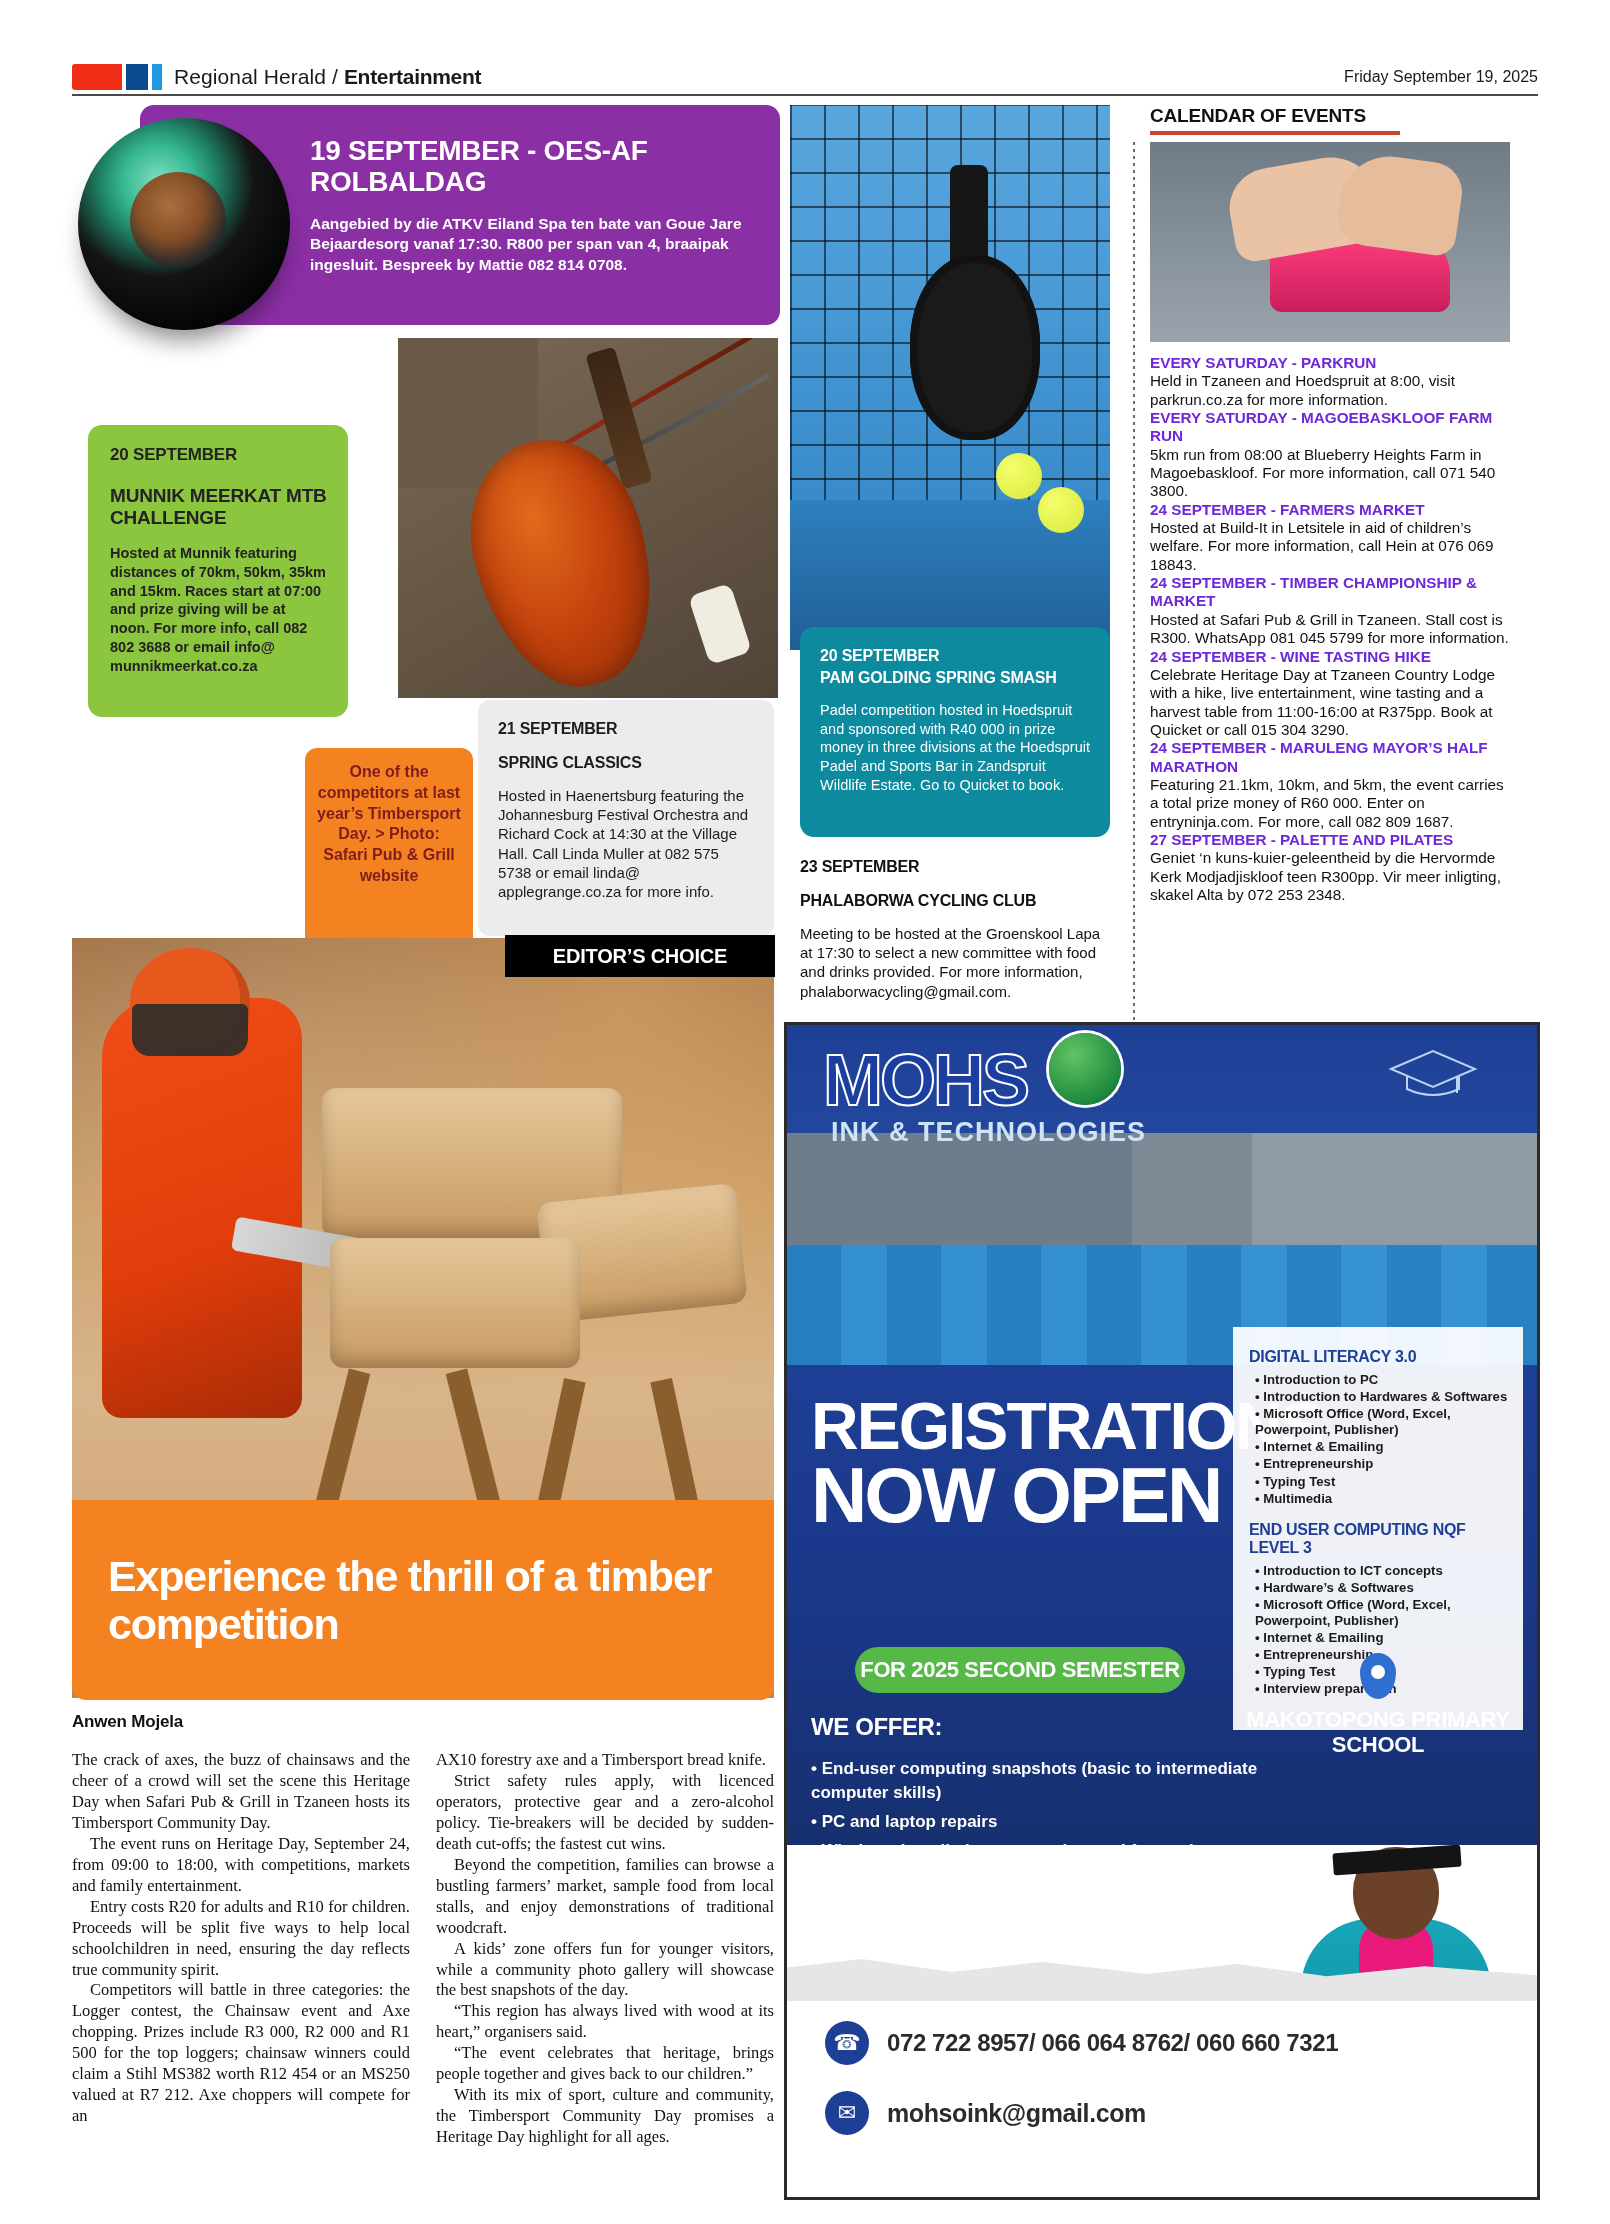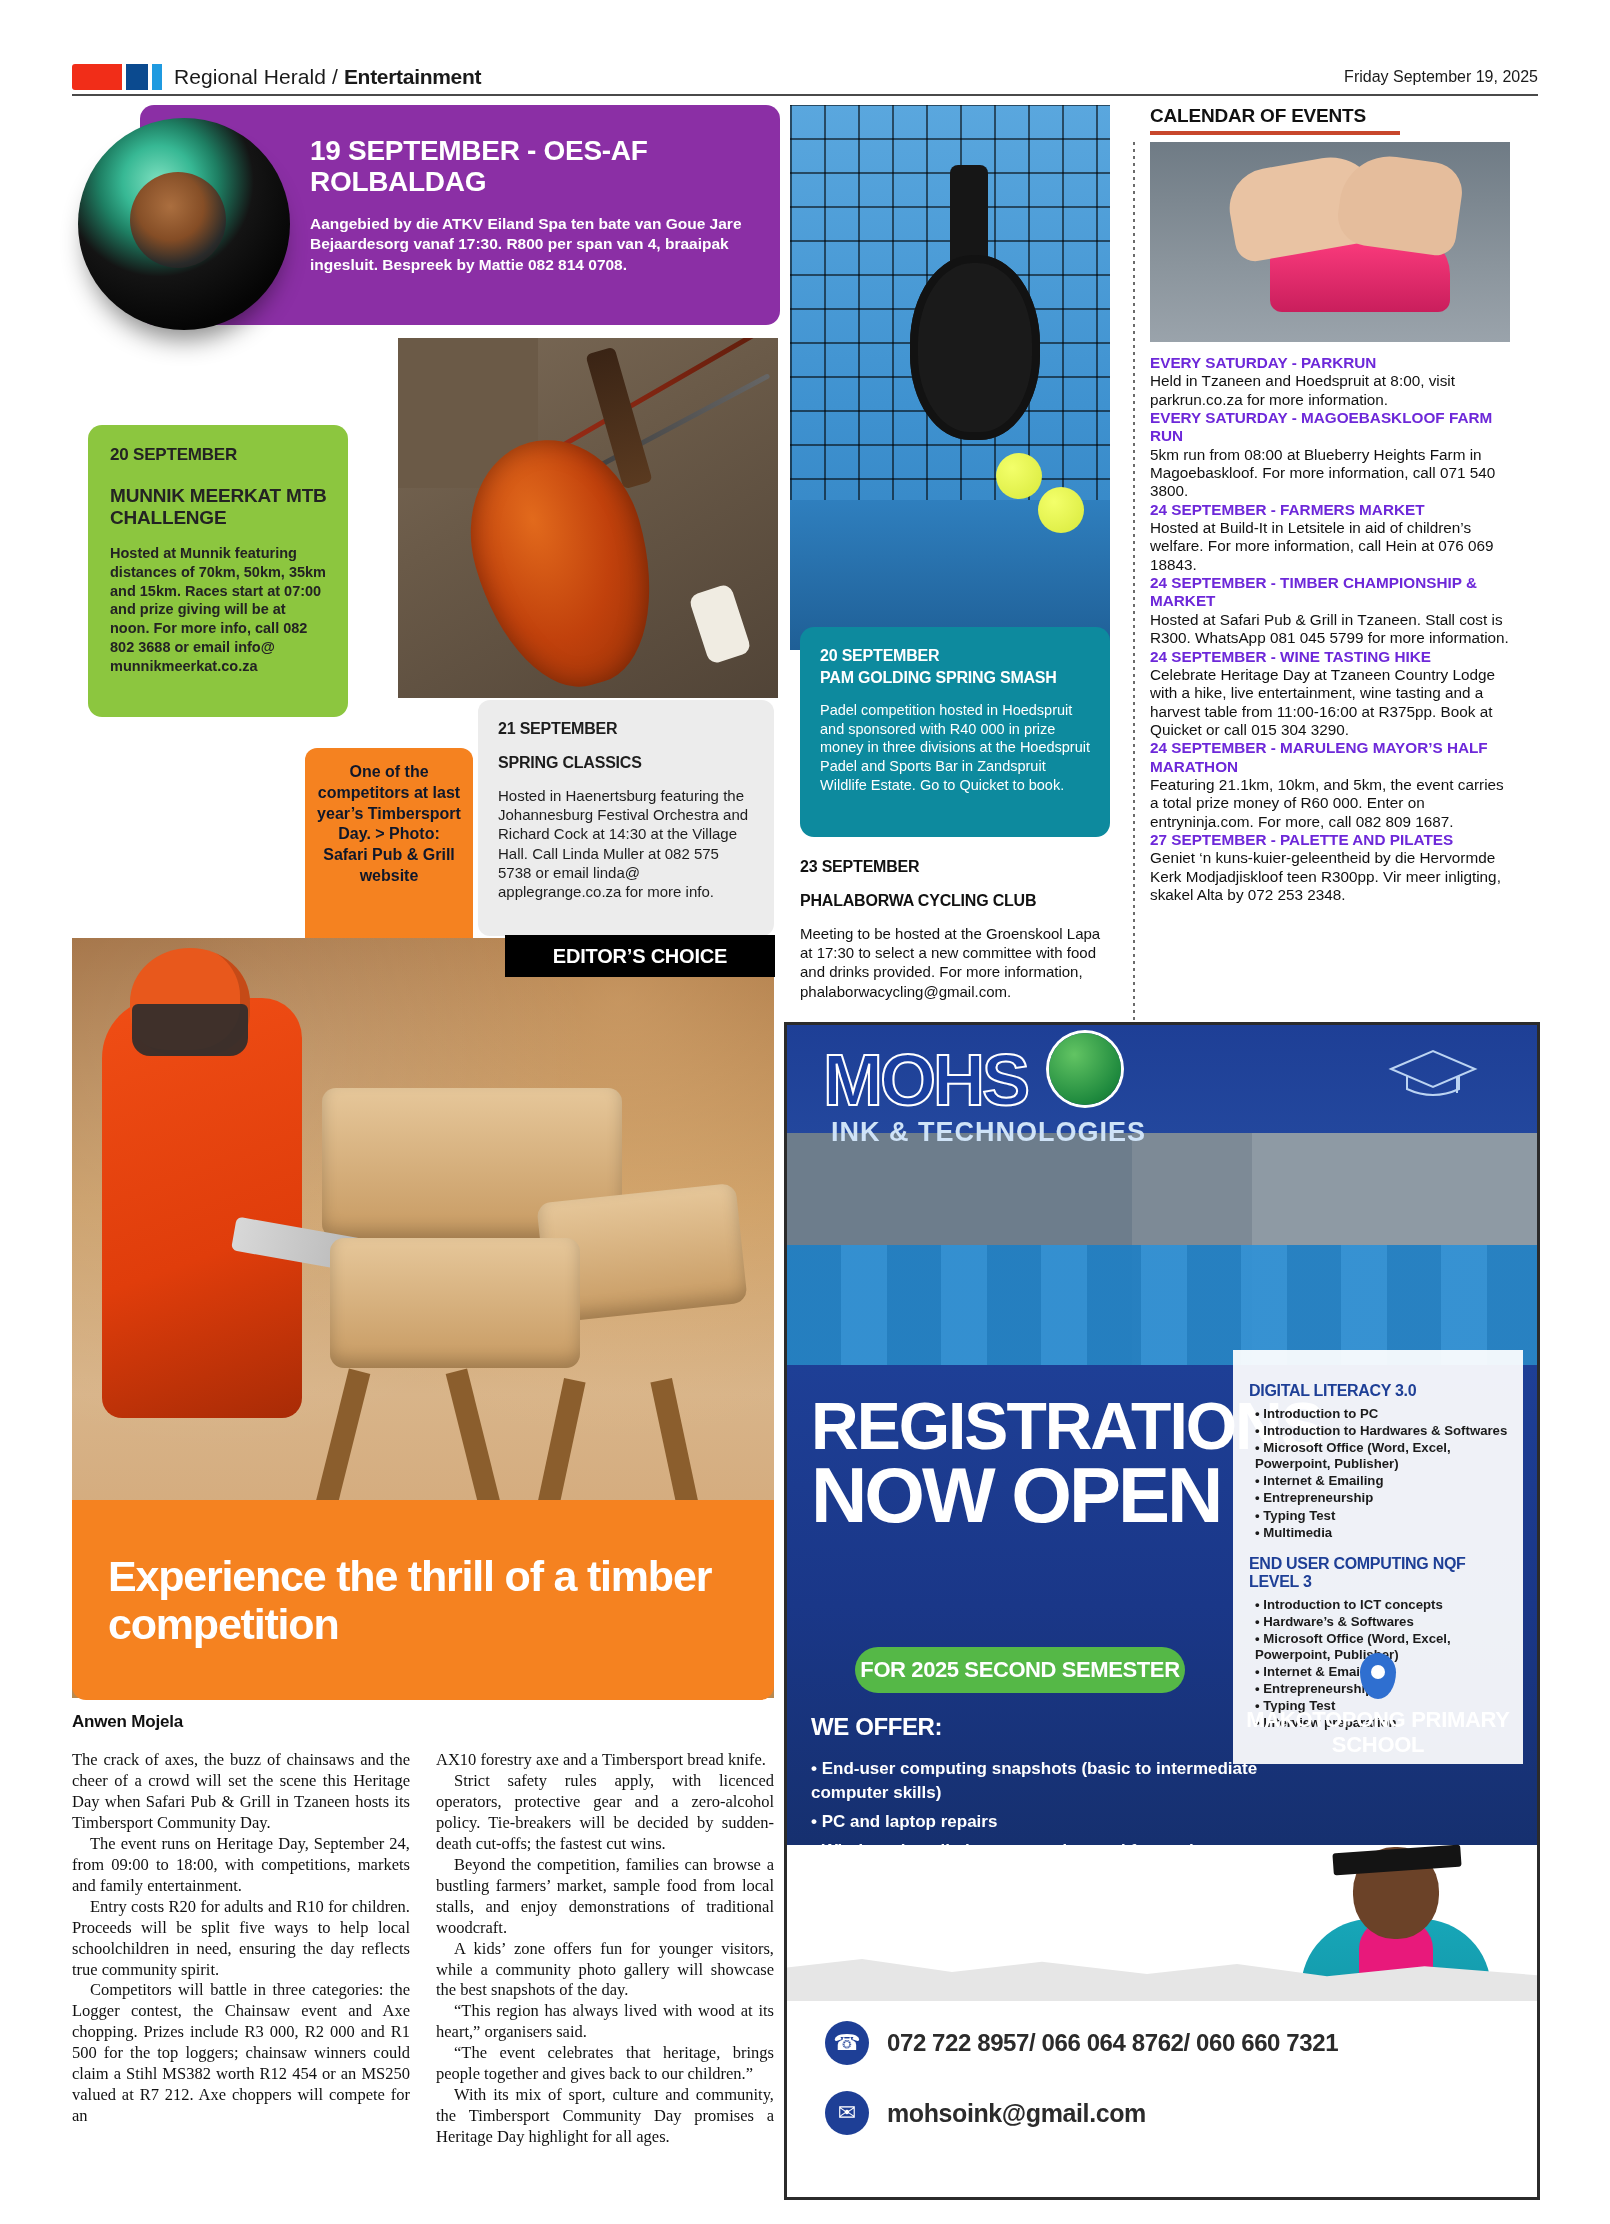--- a/index.html
+++ b/index.html
@@ -56,21 +56,21 @@
     background: #8cc63f; border-radius: 14px; padding: 20px 20px 14px 22px;
     color: #232323;
   }
   .green-box .d { font-size: 17px; font-weight: bold; letter-spacing: -.2px;}
   .green-box .t { font-size: 19px; font-weight: bold; margin-top: 20px; line-height: 1.18; letter-spacing: -.2px;}
   .green-box .b { font-size: 14.5px; font-weight: bold; margin-top: 14px; line-height: 1.3; }
 
   .orange-cap {
     position: absolute; left: 305px; top: 748px; width: 168px; height: 208px;
     background: #f58220; border-radius: 12px 12px 0 0; padding: 14px 12px;
-    color: #0f172a; text-align: center; font-weight: bold; font-size: 16px; line-height: 1.3;
+    color: #7f1d1d; text-align: center; font-weight: bold; font-size: 16px; line-height: 1.3;
   }
 
   .grey-box {
     position: absolute; left: 478px; top: 700px; width: 296px; height: 236px;
     background: #ececec; border-radius: 12px; padding: 20px 20px;
     color: #1d1d1d;
   }
   .grey-box .d { font-size: 16px; font-weight: bold; letter-spacing: -.2px;}
   .grey-box .t { font-size: 16px; font-weight: bold; margin-top: 16px; letter-spacing: -.2px;}
   .grey-box .b { font-size: 15px; margin-top: 14px; line-height: 1.28; }
@@ -302,21 +302,21 @@
   .offer{
     position:absolute; left:24px; top:688px; width:450px; color:#fff;
   }
   .offer .h{font-size:24px; font-weight:bold; letter-spacing:-.4px;}
   .offer ul{list-style:none; margin-top:16px;}
   .offer li{font-size:17px; font-weight:bold; line-height:1.42; margin-bottom:5px;}
   .offer li::before{content:"• "; }
 
   .courses{
     position:absolute; right:14px; top:302px; width:290px; min-height:300px;
-    background:rgba(255,255,255,.93); padding:32px 14px 18px 16px; color:#1b1b1b;margin-top:23px;
+    background:rgba(255,255,255,.93); padding:21px 14px 18px 16px; color:#1b1b1b;
   }
   .courses .ch{font-size:16px; font-weight:bold; color:#1e3f96; letter-spacing:-.3px;}
   .courses ul{list-style:none; margin:6px 0 14px 6px;}
   .courses li{font-size:13.2px; font-weight:bold; line-height:1.22; margin-bottom:1px;}
   .courses li::before{content:"• "; }
 
   .school-blk{
     position:absolute; right:24px; top:628px; width:270px; text-align:center; color:#fff;
   }
   .pin{

